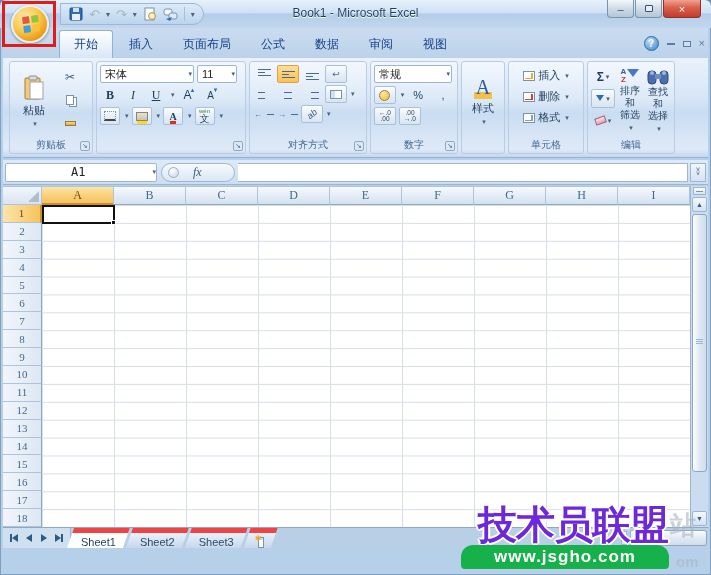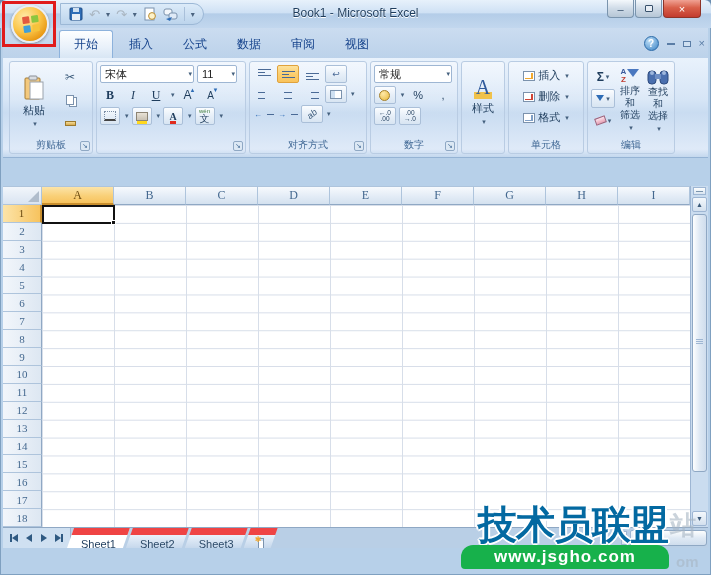--- a/index.html
+++ b/index.html
@@ -191,21 +191,21 @@
   .tabbar{position:absolute;left:3px;top:527px;width:705px;height:21px;background:#b9cfe6;
     border-top:1px solid #8fa8c4;display:flex;align-items:stretch;}
   .navs{display:flex;align-items:center;gap:1px;padding:0 4px;background:#cfe0f1;border-right:1px solid #9eb6d3;}
   .nav{width:14px;height:15px;display:flex;align-items:center;justify-content:center;}
   .tri{width:0;height:0;border:4px solid transparent;}
   .triL{border-right:6px solid #2f5a82;border-left:none;}
   .triR{border-left:6px solid #2f5a82;border-right:none;}
   .bar{width:2px;height:8px;background:#2f5a82;}
   .stab{position:relative;margin-left:-4px;padding:3px 14px 0;font-size:11px;color:#2c4a68;
     background:linear-gradient(#e9f1fa,#c6d8ec);clip-path:polygon(7px 0,100% 0,calc(100% - 7px) 100%,0 100%);
-    border-top:7px solid #ef4444;}
+    border-top:5px solid #ef4444;}
   .stab.active{background:#fff;color:#1e3c5c;z-index:2;}
   .instab{width:34px;display:flex;align-items:center;justify-content:center;}
   .sheet-ic{display:block;width:10px;height:11px;background:#fff;border:1px solid #7b92ad;box-shadow:inset 0 2px 0 #cfe0f1;position:relative;}
   .sheet-ic i{position:absolute;left:-4px;top:-4px;color:#f0a830;font-size:8px;font-style:normal;}
   .tab-fill{flex:1;}
   .hsplit{width:6px;margin:3px 2px;background:linear-gradient(#fdfefe,#d8e4f0);border:1px solid #9eb6d3;}
   .harr{width:15px;margin:2px 1px;display:flex;align-items:center;justify-content:center;
     background:linear-gradient(#f4f8fc,#d3e0ee);border:1px solid #9eb6d3;border-radius:2px;}
   .hthumb{width:60px;margin:2px 1px;border:1px solid #8fa8c4;border-radius:3px;background:linear-gradient(#fdfefe,#dfe9f4 50%,#cfdded);}
 
@@ -229,21 +229,21 @@
     background:radial-gradient(circle at 3px 9px,#7a94ad 1.2px,transparent 1.5px),
                radial-gradient(circle at 7px 9px,#7a94ad 1.2px,transparent 1.5px),
                radial-gradient(circle at 7px 5px,#7a94ad 1.2px,transparent 1.5px),
                radial-gradient(circle at 11px 9px,#7a94ad 1.2px,transparent 1.5px),
                radial-gradient(circle at 11px 5px,#7a94ad 1.2px,transparent 1.5px),
                radial-gradient(circle at 11px 1px,#7a94ad 1.2px,transparent 1.5px);}
 
   
   .wm-frag{position:absolute;color:#a8b6c4;opacity:.6;z-index:58;font-weight:bold;}
   .wm-title{position:absolute;left:478px;top:498px;z-index:60;font-size:39px;font-weight:bold;
-    color:#0369a1;letter-spacing:-1px;white-space:nowrap;
+    color:#6d28d9;letter-spacing:-1px;white-space:nowrap;
     text-shadow:-2px 0 #fff,2px 0 #fff,0 -2px #fff,0 2px #fff,-1px -1px #fff,1px 1px #fff,-1px 1px #fff,1px -1px #fff;}
   .wm-banner{position:absolute;left:461px;top:545px;width:208px;height:24px;z-index:61;background:#17b14b;
     border-radius:12px 12px 4px 4px;display:flex;align-items:center;justify-content:center;
     color:#fff;font-weight:bold;font-size:17px;letter-spacing:1px;}
 </style>
 </head>
 <body>
 
 <div id="win">
 
@@ -276,20 +276,21 @@
       <div class="wbtn">
           <span class="restore-glyph"></span>
         </div>
       <div class="wbtn close">×</div>
     </div>
   </div>
 
   <div class="tabrow">
     <div class="rtab active">开始</div>
     <div class="rtab">插入</div>
+    <div class="rtab">页面布局</div>
     <div class="rtab">公式</div>
     <div class="rtab">数据</div>
     <div class="rtab">审阅</div>
     <div class="rtab">视图</div>
   </div>
   <div class="ribbon-winbtns">
     <div class="help-btn">?</div>
     <span class="gbar"></span>
     <span class="grest"></span>
     <span class="gbtn">×</span>
@@ -556,20 +557,35 @@
             <circle cx="5" cy="6" r="2" fill="#9fb8dd"></circle>
             <circle cx="17" cy="6" r="2" fill="#9fb8dd"></circle>
           </svg>
         <span>查找和</span>
         <span><span>选择</span> <span class="drop">▾</span></span>
       </div>
       <div class="glabel">编辑</div>
     </div>
   </div>
 
+  <div class="fbar">
+    <div class="namebox">
+      <span class="val">A1</span>
+      <span class="drop">▾</span>
+    </div>
+    <div class="fx-pill">
+      <span class="fx-dot"></span>
+      <span class="fx-t">fx</span>
+    </div>
+    <div class="finput"></div>
+    <div class="fchev">
+        <span>˅</span>
+        <span>˅</span>
+      </div>
+  </div>
 
   <div class="corner">
       <i></i>
     </div>
   <div class="colheads">
     <div class="ch sel">A</div>
     <div class="ch">B</div>
     <div class="ch">C</div>
     <div class="ch">D</div>
     <div class="ch">E</div>

